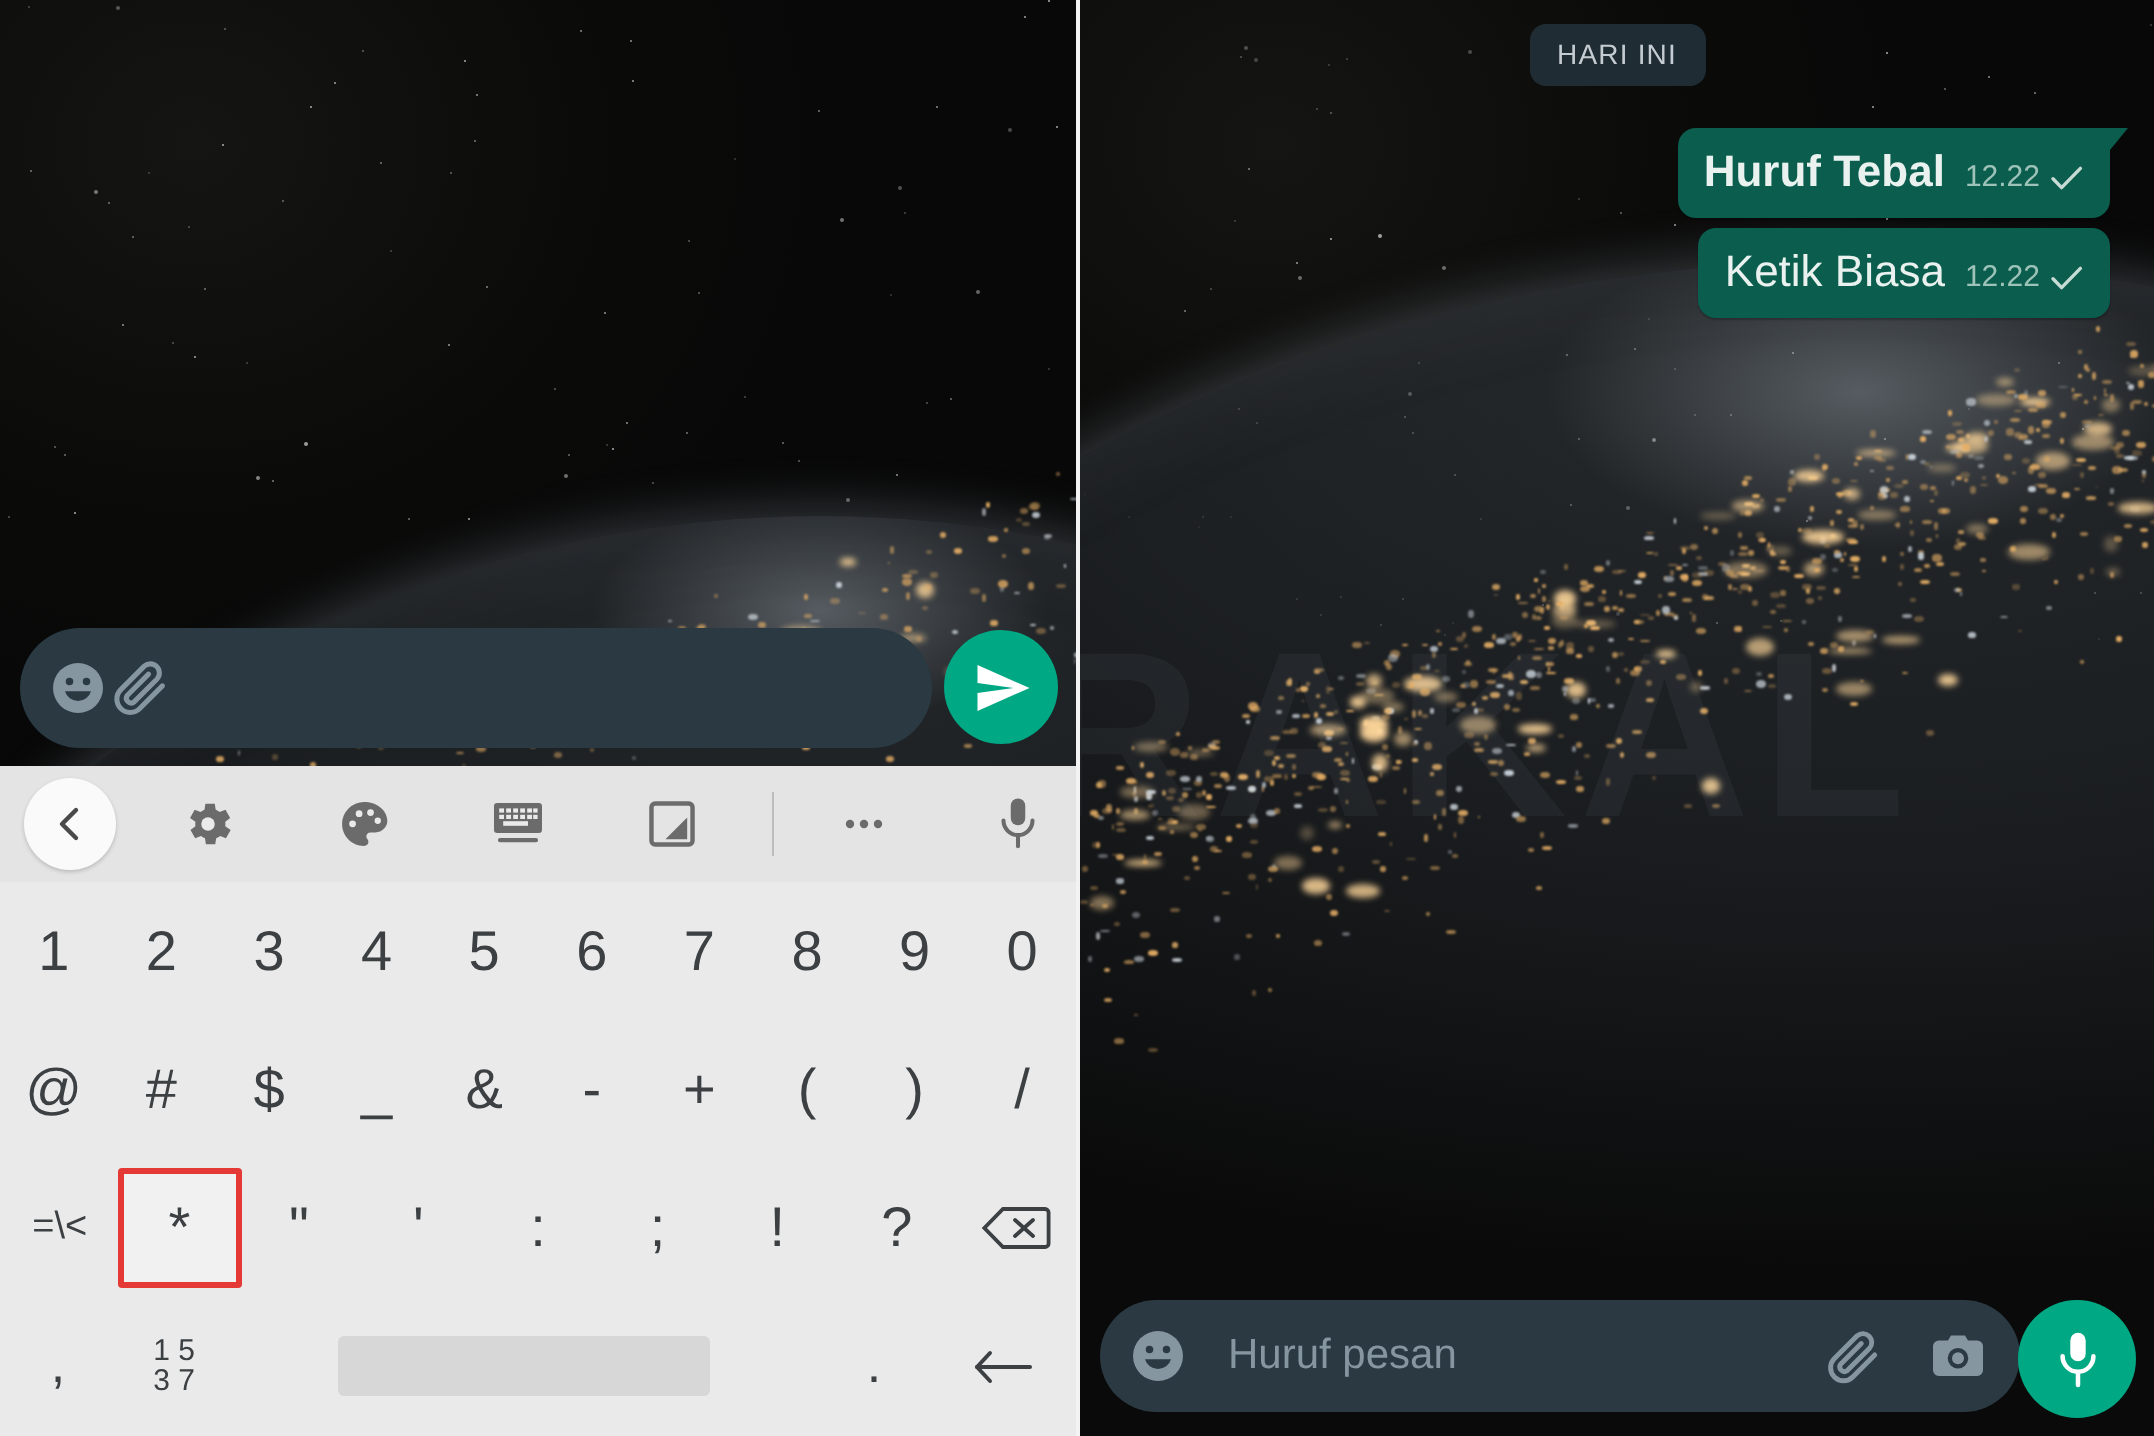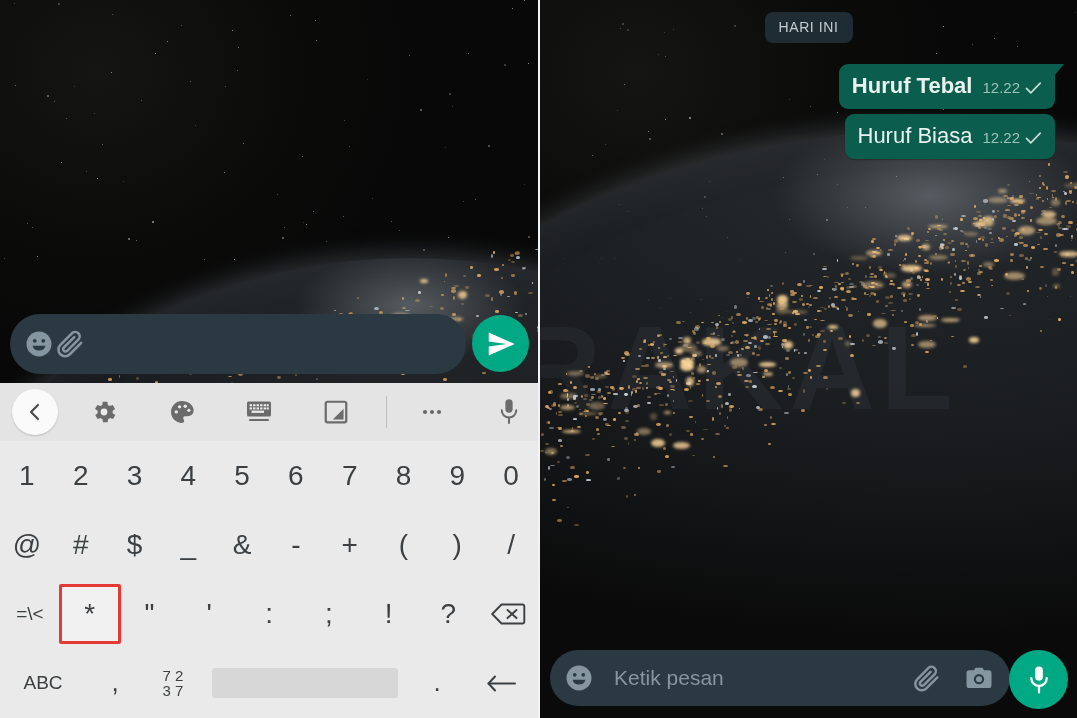--- a/index.html
+++ b/index.html
@@ -693,29 +693,26 @@
           <div class="key">
             <svg width="36" height="26" viewBox="0 0 36 26" fill="none" stroke="#3c4043" stroke-width="1.9" stroke-linecap="round">
               <path d="M11.5 3.5h21a1.8 1.8 0 0 1 1.8 1.8v15.4a1.8 1.8 0 0 1-1.8 1.8h-21L2.2 13z"></path>
               <line x1="17.5" y1="9" x2="26.5" y2="17"></line>
               <line x1="26.5" y1="9" x2="17.5" y2="17"></line>
             </svg>
           </div>
         </div>
 
         <div class="kb-row row4">
-          <div class="key k-abc">
-              <span>ABC</span>
-            </div>
           <div class="key k-comma">
               <span>,</span>
             </div>
           <div class="key k-1234">
             <div class="key-1234">
-              <div>7 2</div>
+              <div>1 5</div>
               <div>3 7</div>
             </div>
           </div>
           <div class="key k-space">
             <div class="spacebar"></div>
           </div>
           <div class="key k-dot">
               <span>.</span>
             </div>
           <div class="key k-enter">
@@ -1745,42 +1742,42 @@
           <span class="bubble-text bold">Huruf Tebal</span>
           <span class="bubble-meta">
             <span class="bubble-time">12.22</span>
             <svg class="tick" width="17" height="14" viewBox="0 0 17 14" fill="none" stroke="#c8dcd6" stroke-width="1.7" stroke-linecap="round" stroke-linejoin="round">
               <polyline points="1.5 7.4 5.8 11.8 15.2 2.2"></polyline>
             </svg>
           </span>
         </div>
 
         <div class="bubble">
-          <span class="bubble-text">Huruf Biasa</span>
+          <span class="bubble-text">Ketik Biasa</span>
           <span class="bubble-meta">
             <span class="bubble-time">12.22</span>
             <svg class="tick" width="17" height="14" viewBox="0 0 17 14" fill="none" stroke="#c8dcd6" stroke-width="1.7" stroke-linecap="round" stroke-linejoin="round">
               <polyline points="1.5 7.4 5.8 11.8 15.2 2.2"></polyline>
             </svg>
           </span>
         </div>
 
       </div>
     </div>
 
     <div class="chat-input-bar">
       <span class="emoji-ic">
         <svg width="30" height="30" viewBox="0 0 24 24">
           <circle cx="12" cy="12" r="10" fill="#8696a0"></circle>
           <circle cx="8.6" cy="9.4" r="1.5" fill="#2a3942"></circle>
           <circle cx="15.4" cy="9.4" r="1.5" fill="#2a3942"></circle>
           <path d="M6.8 13.3h10.4a5.4 5.4 0 0 1-10.4 0z" fill="#2a3942"></path>
         </svg>
       </span>
-      <span class="chat-input-placeholder">Ketik pesan</span>
+      <span class="chat-input-placeholder">Huruf pesan</span>
       <span class="clip-ic">
         <svg width="31" height="31" viewBox="0 0 24 24" fill="none" stroke="#8696a0" stroke-width="1.9" stroke-linecap="round" stroke-linejoin="round">
           <path d="M20.4 11.2l-8.5 8.5a5 5 0 0 1-7.1-7.1l8.8-8.8a3.4 3.4 0 0 1 4.8 4.8l-8.7 8.7a1.8 1.8 0 0 1-2.5-2.5l8-8"></path>
         </svg>
       </span>
       <span>
         <svg width="30" height="30" viewBox="0 0 24 24" fill="#8696a0">
           <path d="M9.2 3.8l-1.2 2H4.3A2.3 2.3 0 0 0 2 8.1v9.6a2.3 2.3 0 0 0 2.3 2.3h15.4a2.3 2.3 0 0 0 2.3-2.3V8.1a2.3 2.3 0 0 0-2.3-2.3h-3.7l-1.2-2z"></path>
           <circle cx="12" cy="12.9" r="4.1" fill="#2a3942"></circle>
           <circle cx="12" cy="12.9" r="2.4" fill="#8696a0"></circle>

